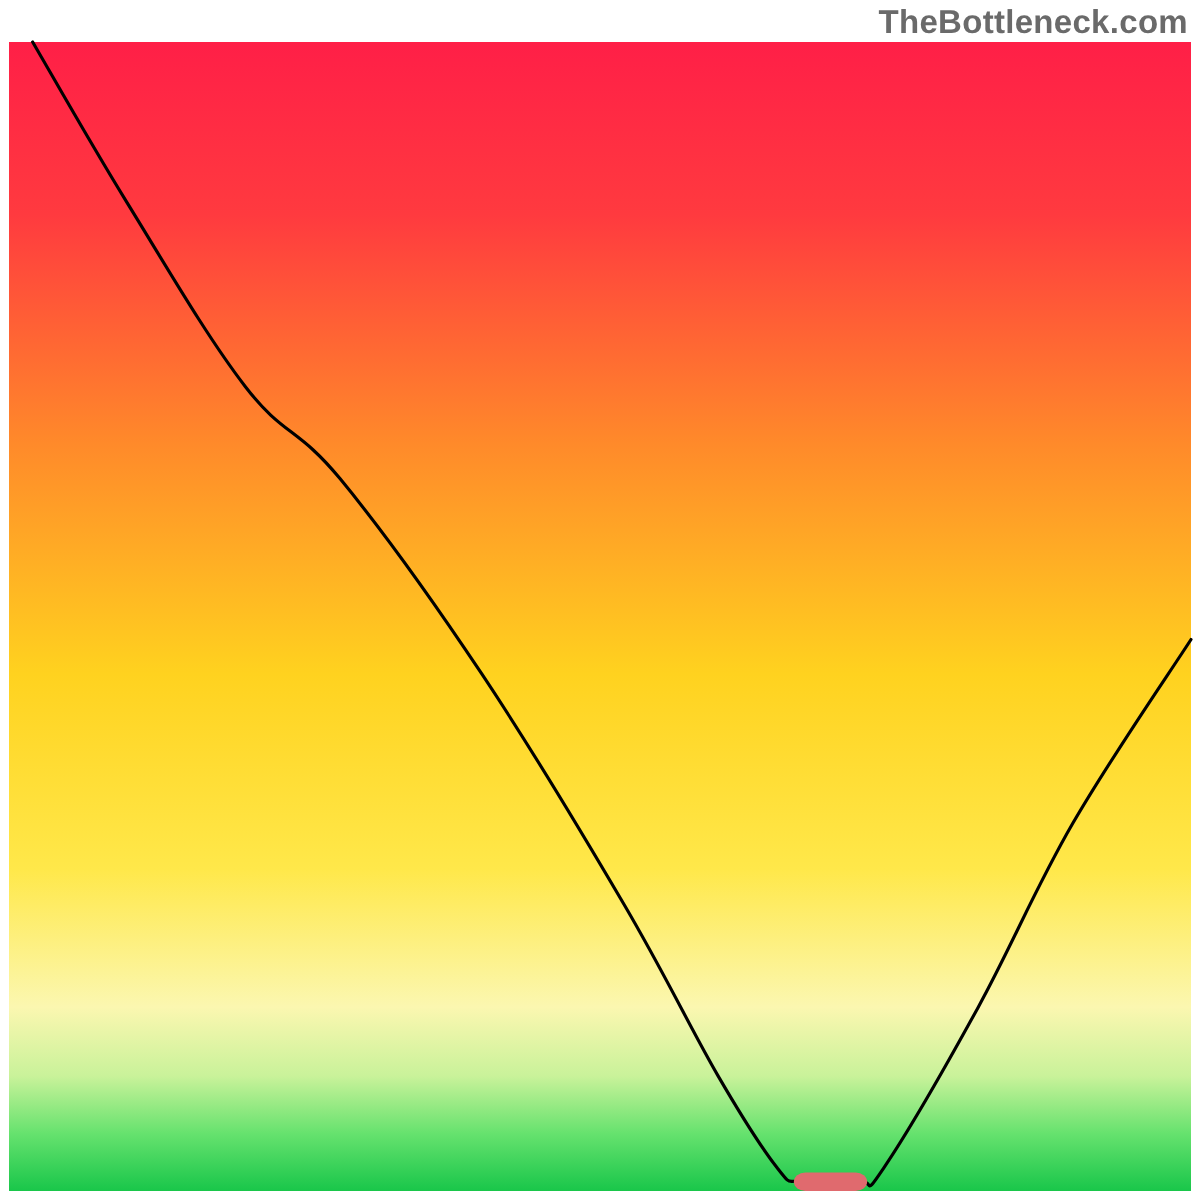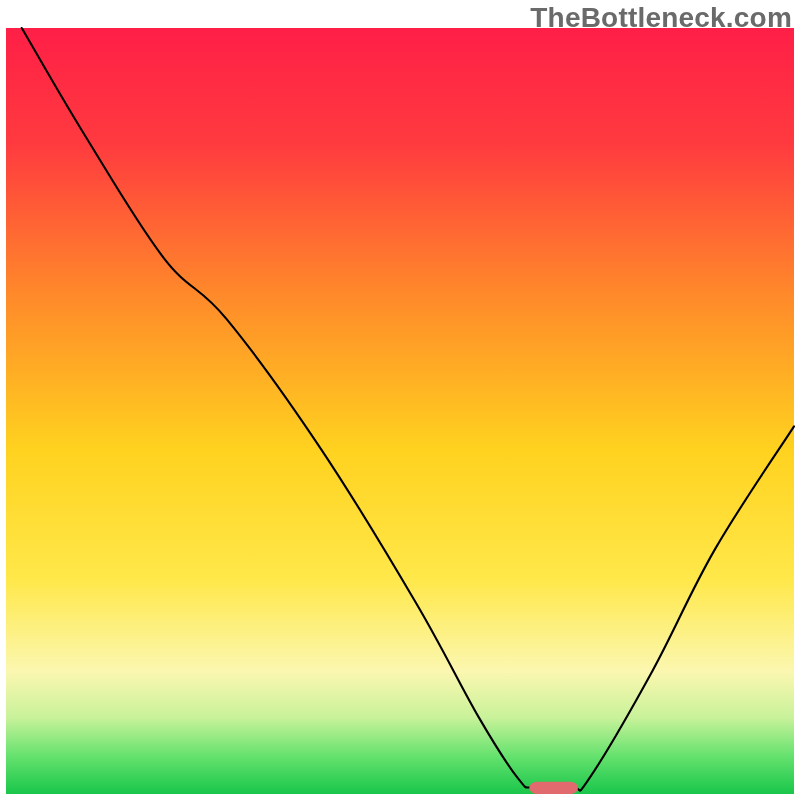--- a/index.html
+++ b/index.html
@@ -16,21 +16,21 @@
     width: 800px;
     height: 800px;
   }
   svg {
     display: block;
   }
   .watermark {
     position: absolute;
     top: 2px;
     right: 8px;
-    font-size: 28px;
+    font-size: 22px;
     font-weight: 600;
     color: #6a6a6a;
     letter-spacing: 0.2px;
     user-select: none;
   }
 </style>
 </head>
 <body>
 
 <div class="frame">

